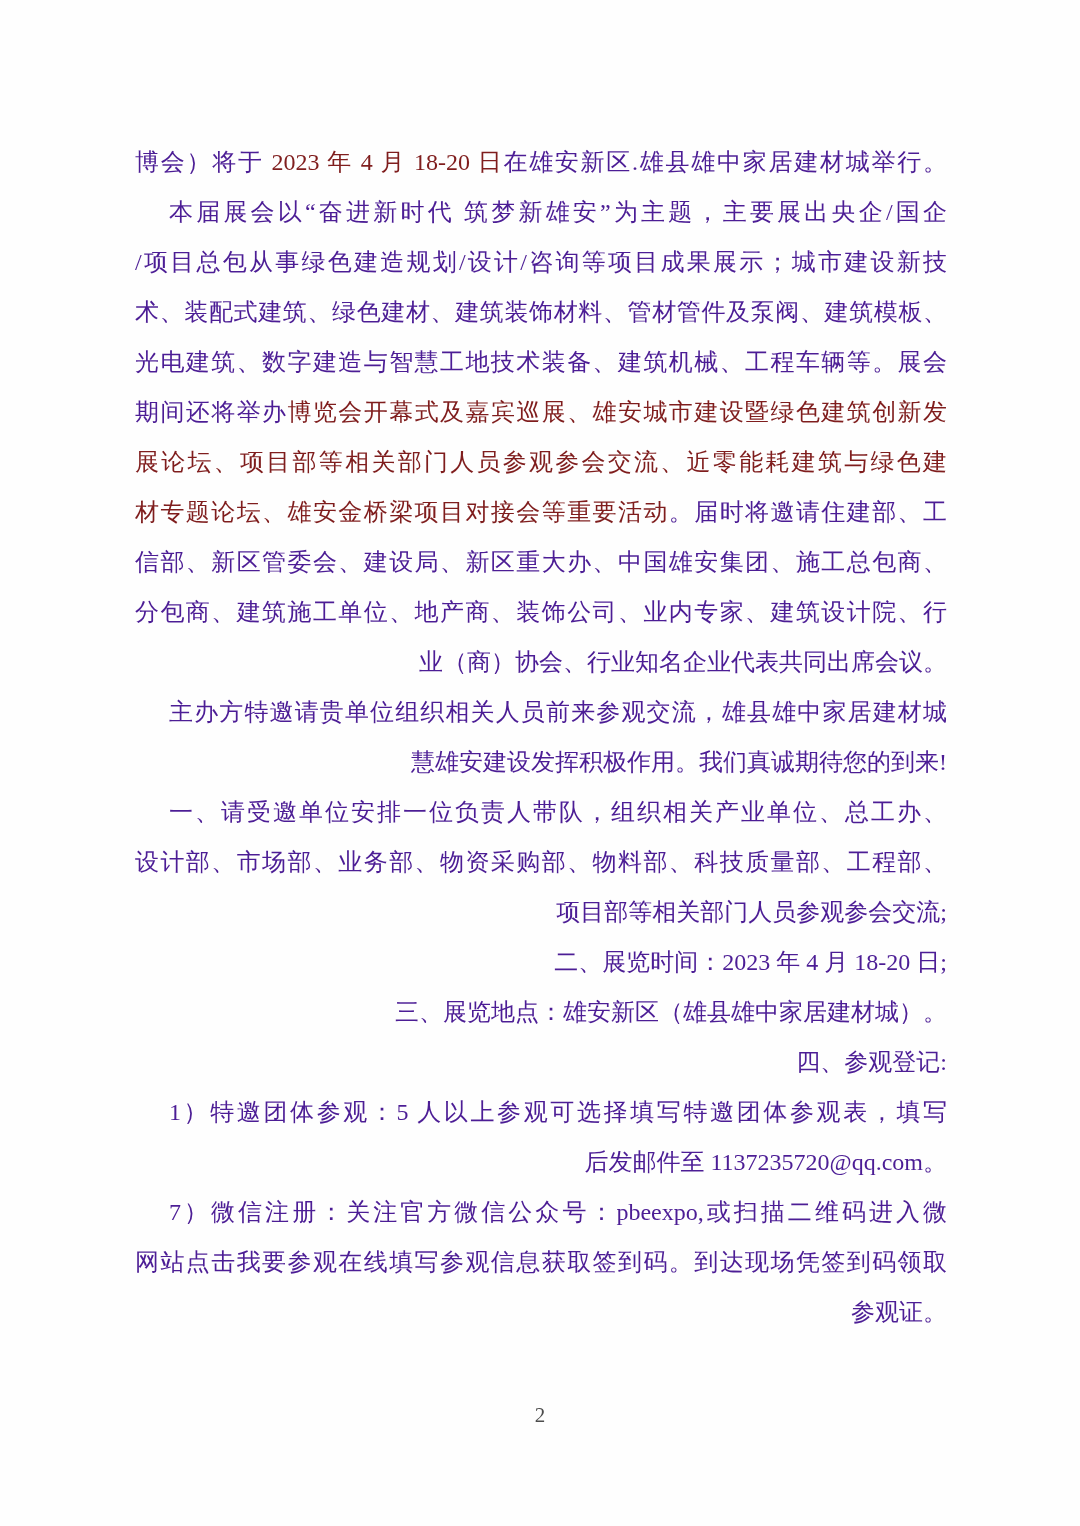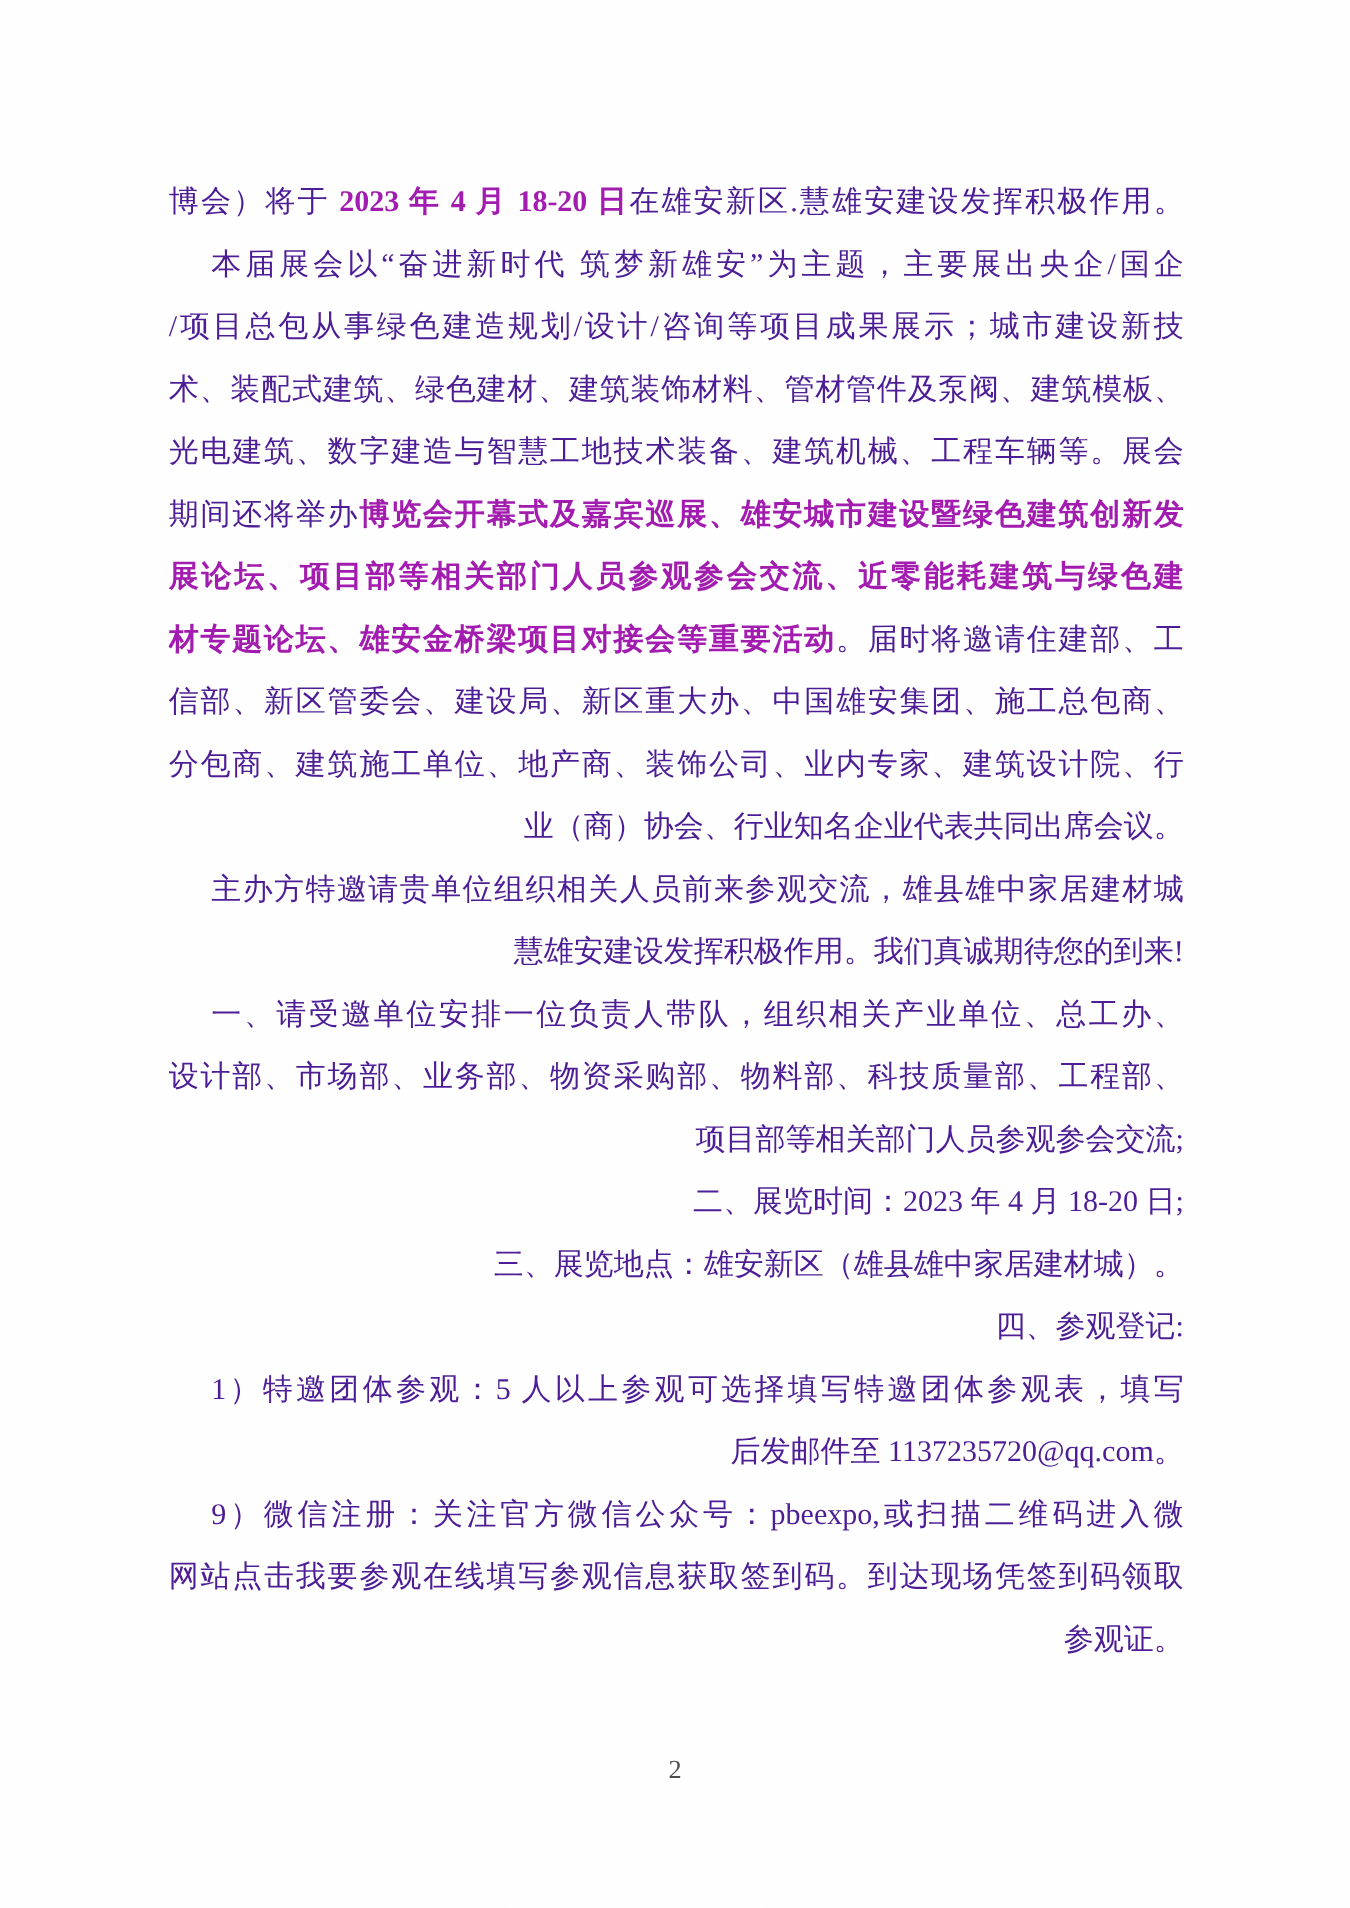--- a/index.html
+++ b/index.html
@@ -31,55 +31,55 @@
     text-align: right;
   }
   .line.just {
     text-align: justify;
     text-align-last: justify;
   }
   .line.indent {
     text-indent: 34px;
   }
   .seg-n { font-weight: 400; color: #4c1d95; }
-  .seg-b { font-weight: 700; color: #a21caf; }
+  .seg-b { font-weight: 400; color: #7f1d1d; }
   .page-number {
     position: absolute;
     top: 1403px;
     left: 0;
     width: 100%;
     text-align: center;
     font-size: 21px;
     color: #4d4d4d;
   }
 </style>
 </head>
 <body>
 
 <div class="page">
   <div class="content">
-      <div class="line just"><span class="seg-n">博会）将于 </span><span class="seg-b">2023 年 4 月 18-20 日</span><span class="seg-n">在雄安新区.慧雄安建设发挥积极作用。</span></div>
+      <div class="line just"><span class="seg-n">博会）将于 </span><span class="seg-b">2023 年 4 月 18-20 日</span><span class="seg-n">在雄安新区.雄县雄中家居建材城举行。</span></div>
       <div class="line indent just"><span class="seg-n">本届展会以“奋进新时代 筑梦新雄安”为主题，主要展出央企/国企</span></div>
       <div class="line just"><span class="seg-n">/项目总包从事绿色建造规划/设计/咨询等项目成果展示；城市建设新技</span></div>
       <div class="line just"><span class="seg-n">术、装配式建筑、绿色建材、建筑装饰材料、管材管件及泵阀、建筑模板、</span></div>
       <div class="line just"><span class="seg-n">光电建筑、数字建造与智慧工地技术装备、建筑机械、工程车辆等。展会</span></div>
       <div class="line just"><span class="seg-n">期间还将举办</span><span class="seg-b">博览会开幕式及嘉宾巡展、雄安城市建设暨绿色建筑创新发</span></div>
       <div class="line just"><span class="seg-b">展论坛、项目部等相关部门人员参观参会交流、近零能耗建筑与绿色建</span></div>
       <div class="line just"><span class="seg-b">材专题论坛、雄安金桥梁项目对接会等重要活动</span><span class="seg-n">。届时将邀请住建部、工</span></div>
       <div class="line just"><span class="seg-n">信部、新区管委会、建设局、新区重大办、中国雄安集团、施工总包商、</span></div>
       <div class="line just"><span class="seg-n">分包商、建筑施工单位、地产商、装饰公司、业内专家、建筑设计院、行</span></div>
       <div class="line"><span class="seg-n">业（商）协会、行业知名企业代表共同出席会议。</span></div>
       <div class="line indent just"><span class="seg-n">主办方特邀请贵单位组织相关人员前来参观交流，雄县雄中家居建材城</span></div>
       <div class="line"><span class="seg-n">慧雄安建设发挥积极作用。我们真诚期待您的到来!</span></div>
       <div class="line indent just"><span class="seg-n">一、请受邀单位安排一位负责人带队，组织相关产业单位、总工办、</span></div>
       <div class="line just"><span class="seg-n">设计部、市场部、业务部、物资采购部、物料部、科技质量部、工程部、</span></div>
       <div class="line"><span class="seg-n">项目部等相关部门人员参观参会交流;</span></div>
       <div class="line indent"><span class="seg-n">二、展览时间：2023 年 4 月 18-20 日;</span></div>
       <div class="line indent"><span class="seg-n">三、展览地点：雄安新区（雄县雄中家居建材城）。</span></div>
       <div class="line indent"><span class="seg-n">四、参观登记:</span></div>
       <div class="line indent just"><span class="seg-n">1）特邀团体参观：5 人以上参观可选择填写特邀团体参观表，填写</span></div>
       <div class="line"><span class="seg-n">后发邮件至 1137235720@qq.com。</span></div>
-      <div class="line indent just"><span class="seg-n">9）微信注册：关注官方微信公众号：pbeexpo,或扫描二维码进入微</span></div>
+      <div class="line indent just"><span class="seg-n">7）微信注册：关注官方微信公众号：pbeexpo,或扫描二维码进入微</span></div>
       <div class="line just"><span class="seg-n">网站点击我要参观在线填写参观信息获取签到码。到达现场凭签到码领取</span></div>
       <div class="line"><span class="seg-n">参观证。</span></div>
     </div>
   <div class="page-number">2</div>
 </div>
 
 </body></html>

